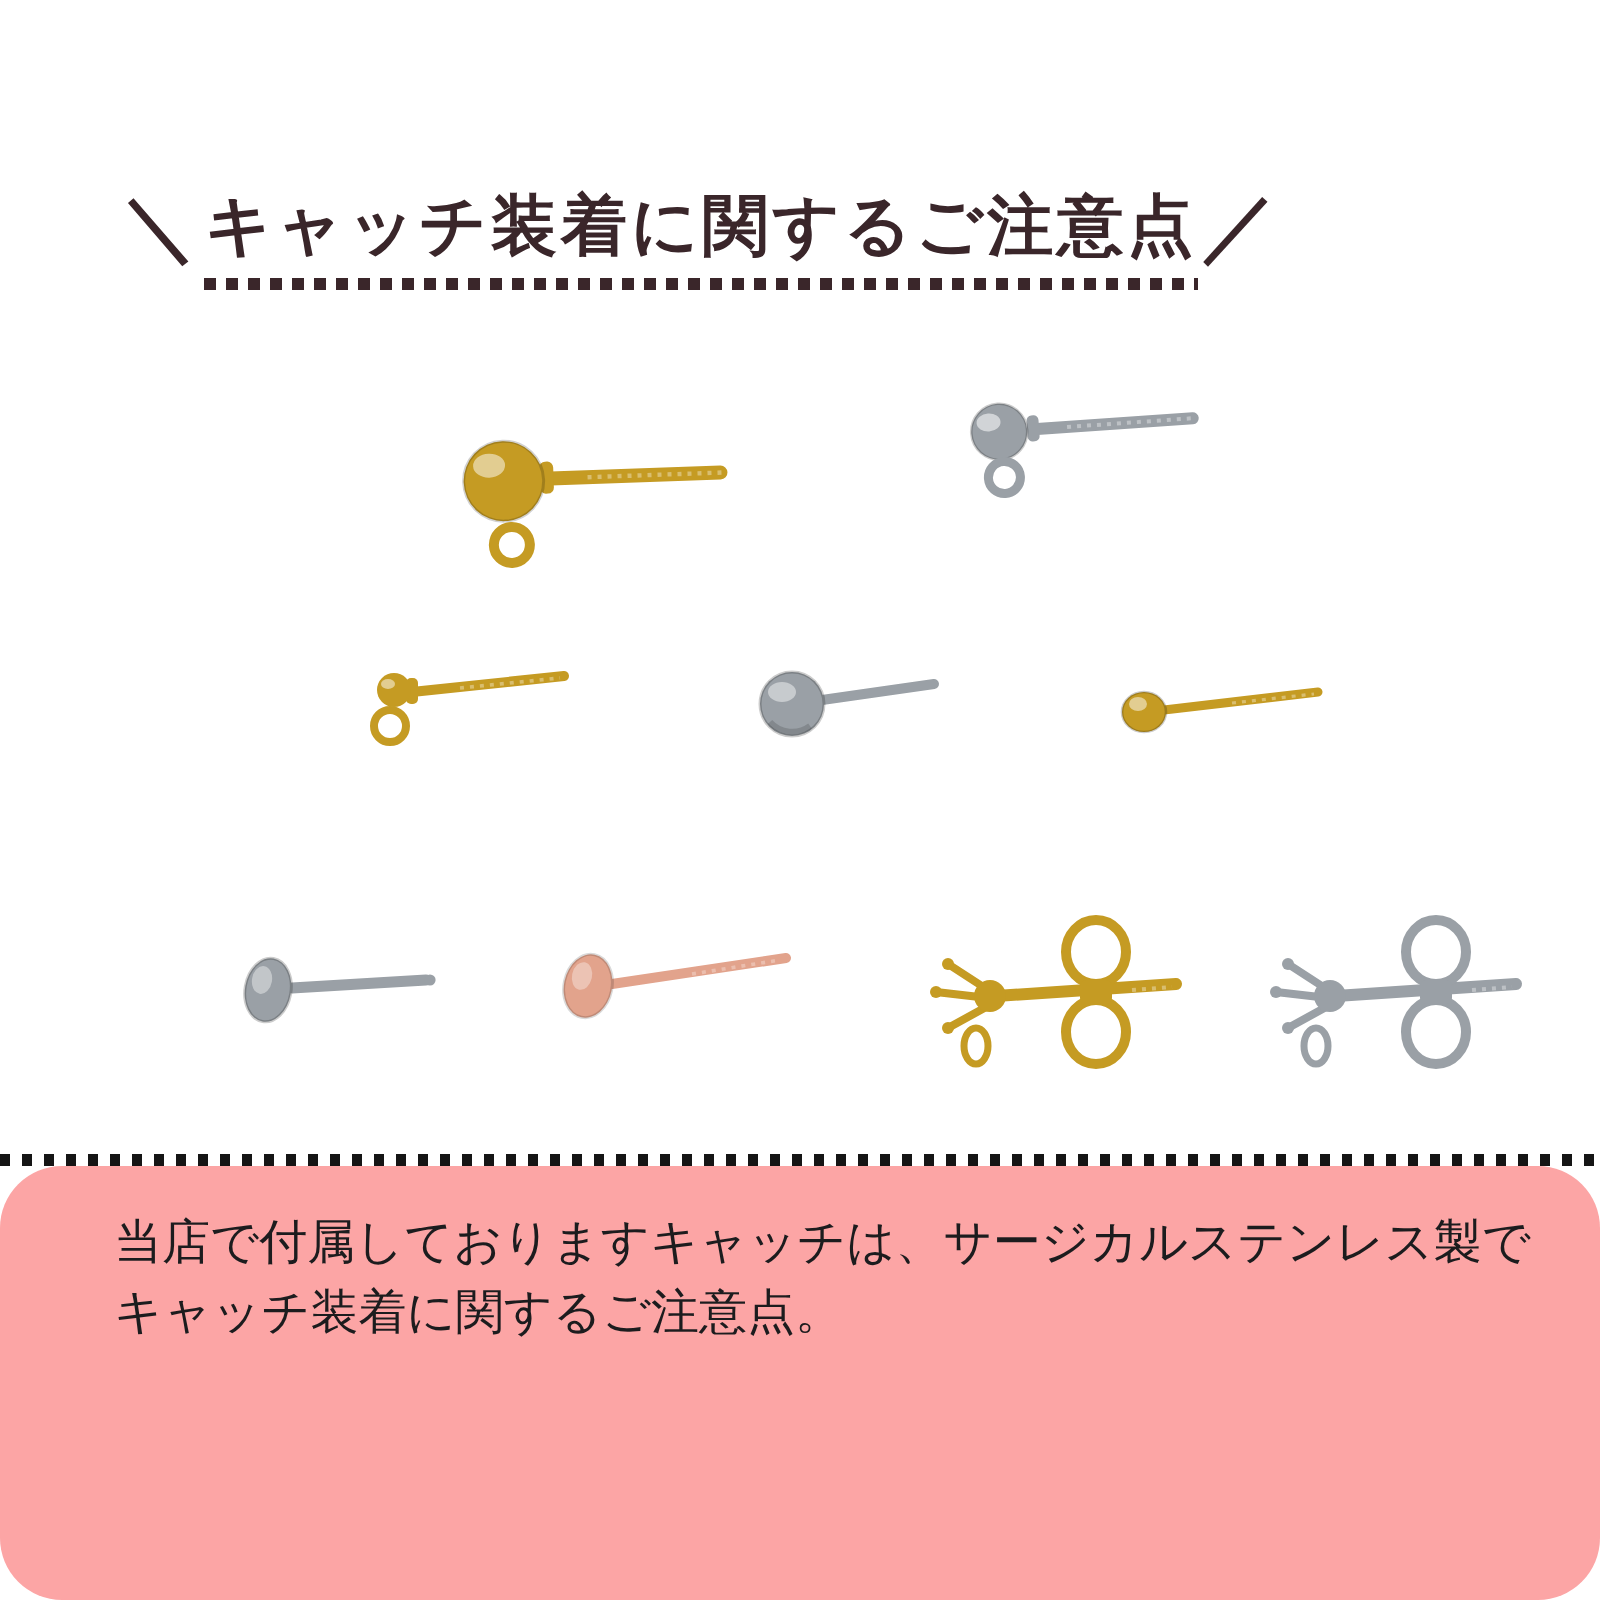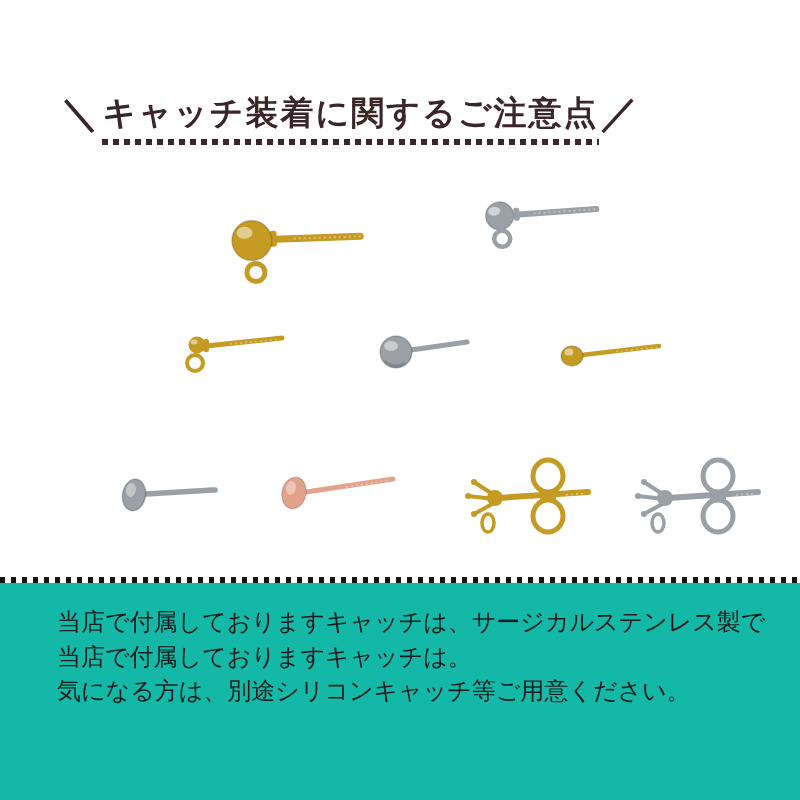--- a/index.html
+++ b/index.html
@@ -130,19 +130,18 @@
       <circle cx="37" cy="46" r="8" fill="currentColor"></circle>
       <ellipse cx="30" cy="71" rx="6" ry="9" fill="none" stroke="currentColor" stroke-width="3.5"></ellipse>
       <ellipse cx="90" cy="24" rx="15" ry="16" fill="none" stroke="currentColor" stroke-width="5"></ellipse>
       <ellipse cx="90" cy="64" rx="15" ry="16" fill="none" stroke="currentColor" stroke-width="5"></ellipse>
       <rect x="82" y="38" width="16" height="12" rx="3" fill="currentColor"></rect>
     </svg>
   </div>
 
   <div class="separator" style="color: rgb(21, 21, 21);"></div>
 
-  <div class="notice" style="background-color: #14b8a6;">
+  <div class="notice" style="background-color: #fca5a5; border-radius: 31px;">
     <p style="color: rgb(28, 28, 30);">当店で付属しておりますキャッチは、サージカルステンレス製で</p>
-    <p style="color: rgb(28, 28, 30);">当店で付属しておりますキャッチは。</p>
-    <p style="color: rgb(28, 28, 30);">気になる方は、別途シリコンキャッチ等ご用意ください。</p>
+    <p style="color: rgb(28, 28, 30);">キャッチ装着に関するご注意点。</p>
   </div>
 
 </div>
 
 </body></html>

